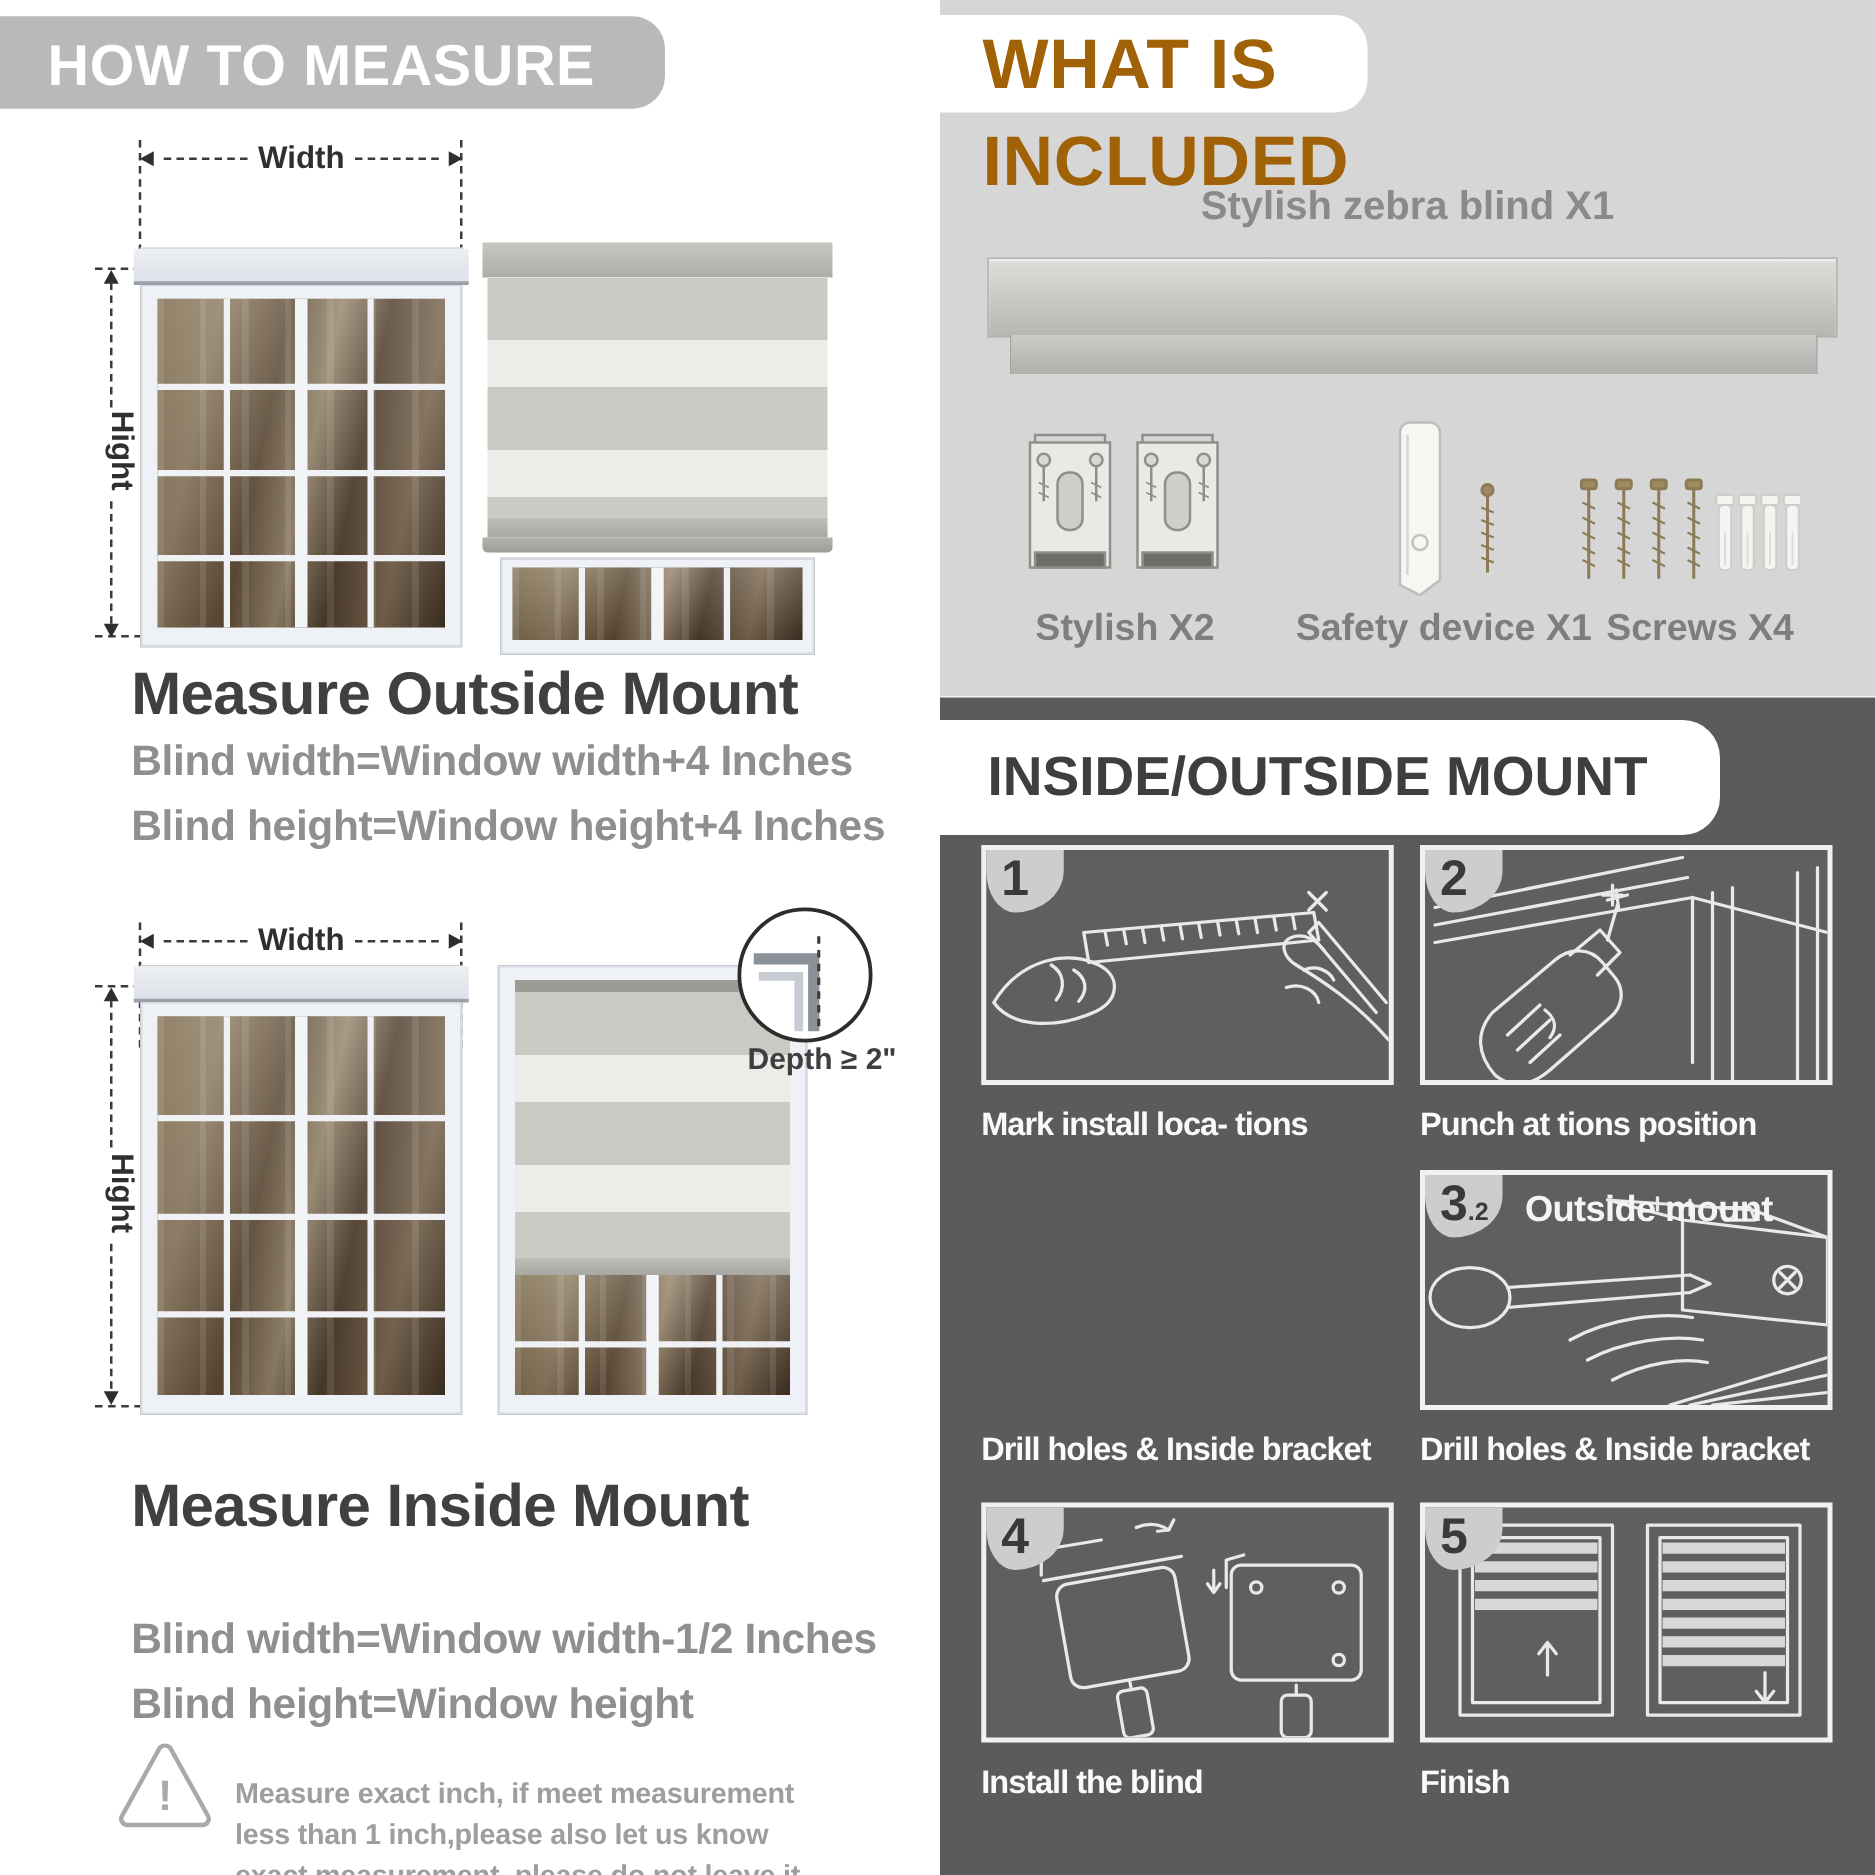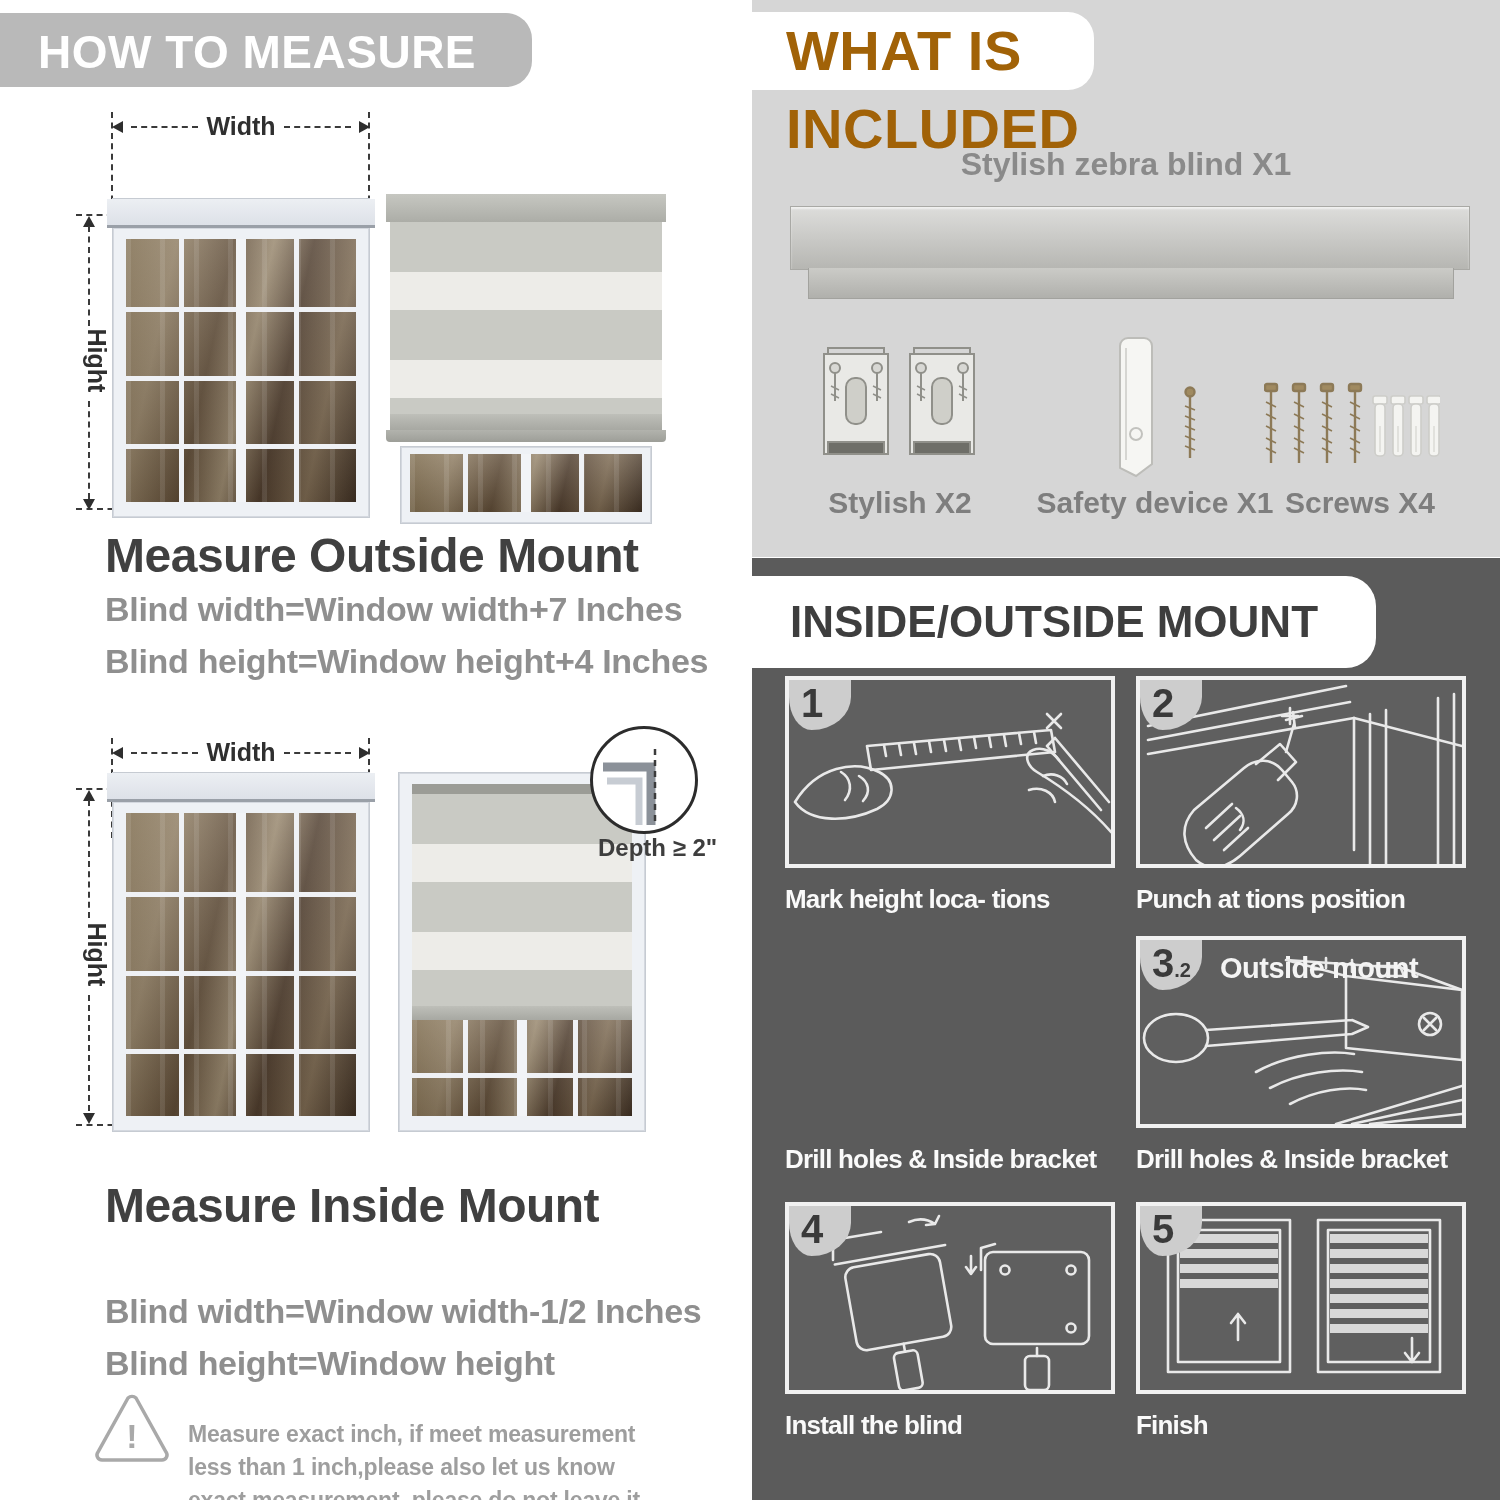--- a/index.html
+++ b/index.html
@@ -118,21 +118,21 @@
         <div class="panes">
           <div class="stile"></div>
           <div class="muntin-v" style="left:23%;"></div>
           <div class="muntin-v" style="left:73%;"></div>
         </div>
       </div>
     </div>
   </div>
 
   <div class="abs sec-title" style="left:105px;top:528px;">Measure Outside Mount</div>
-  <div class="abs sec-line" style="left:105px;top:590px;">Blind width=Window width+7 Inches</div>
+  <div class="abs sec-line" style="left:105px;top:590px;">Blind width=Window width+4 Inches</div>
   <div class="abs sec-line" style="left:105px;top:642px;">Blind height=Window height+4 Inches</div>
 
   <div class="abs dash-v" style="left:111px;top:738px;height:100px;"></div>
   <div class="abs dash-v" style="left:368px;top:738px;height:100px;"></div>
   <div class="abs wmeasure" style="left:112px;top:738px;width:258px;">
     <span class="arrow-l"></span>
     <span class="dash-h"></span>
     <span class="measure-lbl">Width</span>
     <span class="dash-h"></span>
     <span class="arrow-r"></span>
@@ -316,21 +316,21 @@
           <path d="M70 96 C80 102 82 112 74 121 M52 92 C62 98 64 110 56 120"></path>
           <path d="M322 152 C296 122 268 104 248 92 C238 86 234 74 244 70 C254 66 264 72 270 80"></path>
           <path d="M254 96 C264 92 274 96 278 104 M240 110 C252 106 264 112 266 122"></path>
           <path d="M320 122 L266 58 M312 130 L258 66 M266 58 L258 66"></path>
         </g>
       </svg>
       <div class="badge">
           <span class="n"><span>1</span><span class="s"></span></span>
         </div>
     </div>
-    <div class="caption" style="left:33px;top:326px;">Mark height loca- tions</div>
+    <div class="caption" style="left:33px;top:326px;">Mark install loca- tions</div>
 
     <div class="step-box" style="left:384px;top:118px;">
       <svg class="abs" style="left:0;top:0;" width="322" height="184" viewBox="0 0 322 184">
         <g class="lineart">
           <path d="M8 46 L206 6 M8 60 L210 22 M8 74 L214 38"></path>
           <path d="M214 38 L214 170 M230 34 L230 184 M246 30 L246 184 M298 18 L298 184 M314 14 L314 184"></path>
           <path d="M214 38 L322 66"></path>
           <path d="M142 36 h16 M150 28 v16"></path>
           <path d="M56 180 C42 164 40 146 54 130 L104 88 C116 78 132 78 142 90 L152 102 C160 112 158 126 148 134 L100 176 C86 188 70 192 56 180 Z"></path>
           <path d="M116 84 L140 64 L156 82 L138 100"></path>

